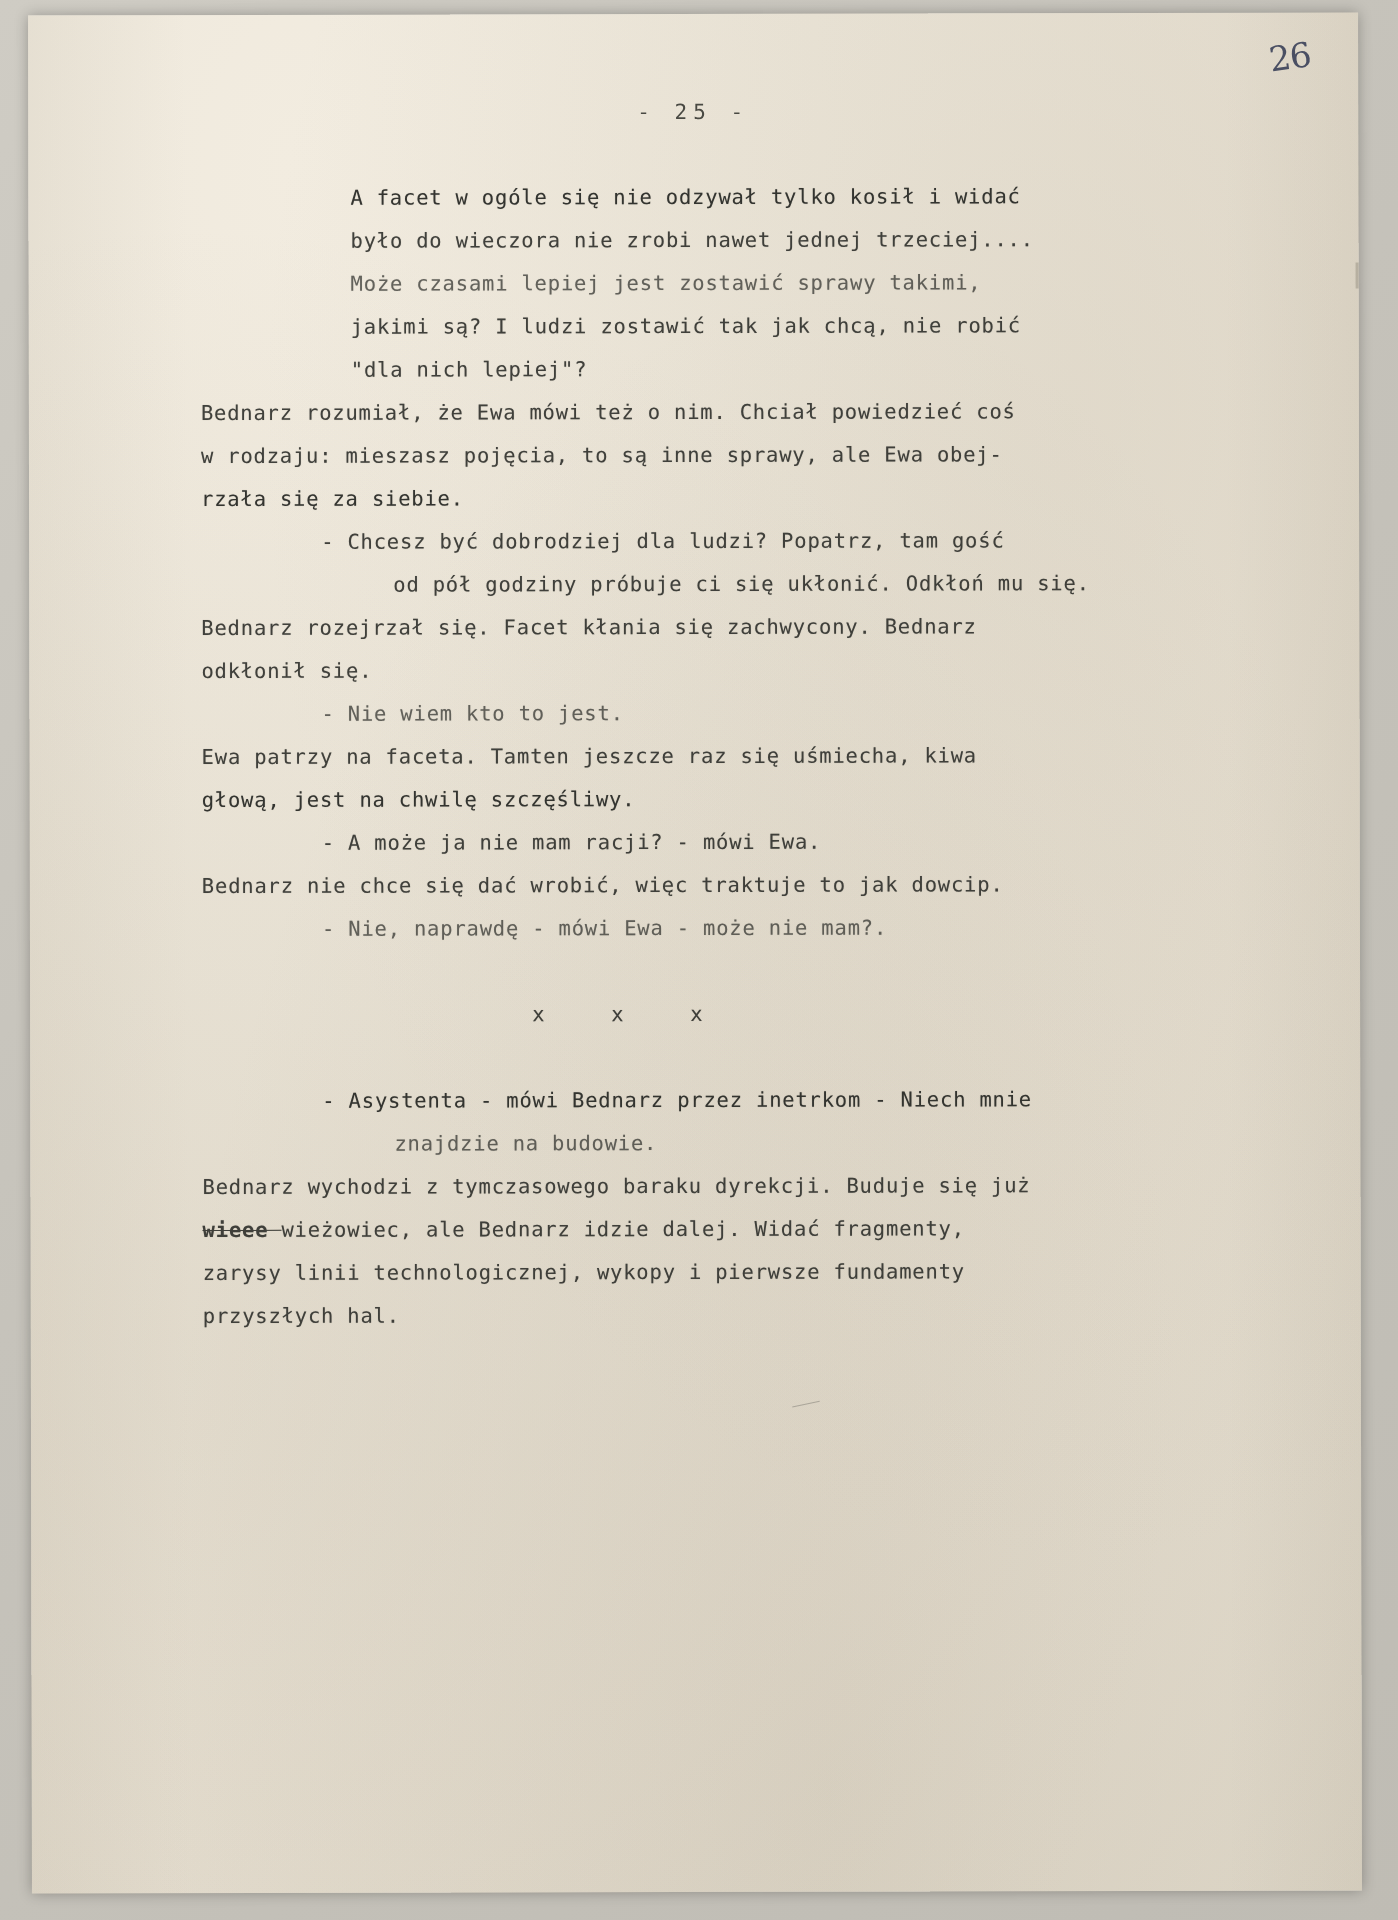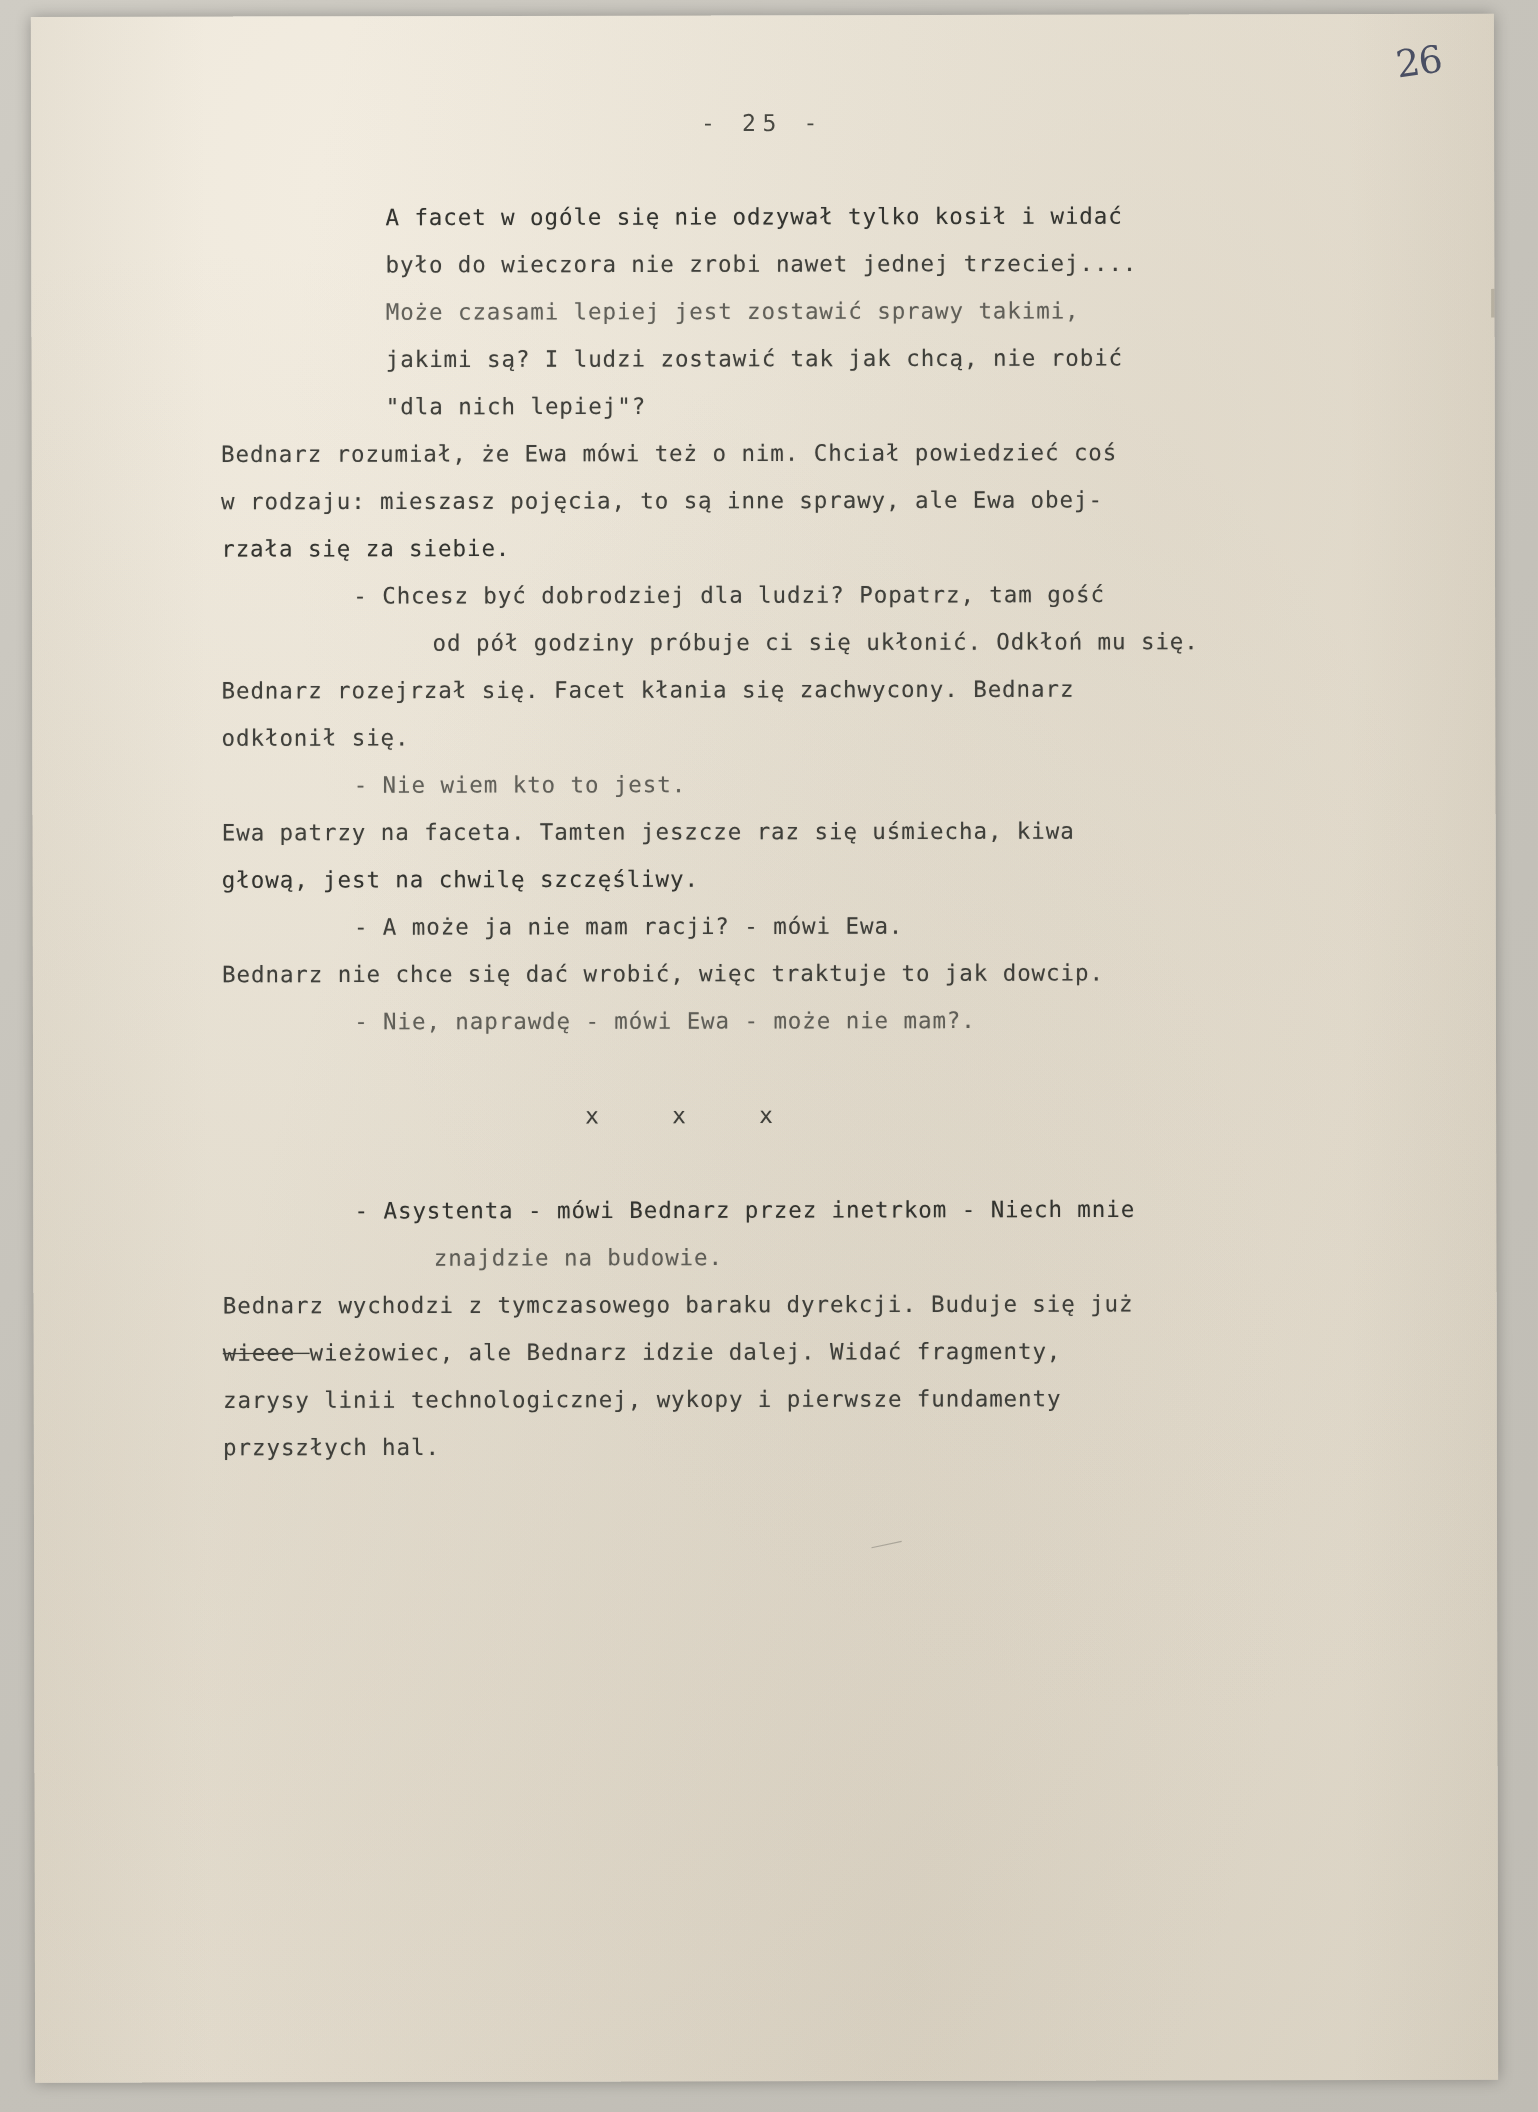--- a/index.html
+++ b/index.html
@@ -95,20 +95,21 @@
   .line.ind2 { padding-left: 120px; }
   .line.ind3 { padding-left: 192px; }
   .line.sep  { padding-left: 330px; letter-spacing: 14px; }
   .line.faint { opacity: 0.72; }
   .line.strong { opacity: 0.97; }
   .line.blank { height: 43px; }
 
   .strike {
     text-decoration: line-through;
     text-decoration-thickness: 1px;
+    font-weight: bold;
   }
 
   
   .stray-mark {
     position: absolute;
     left: 760px;
     top: 1380px;
     width: 28px;
     height: 10px;
     border-bottom: 1px solid rgba(80,80,75,0.35);

